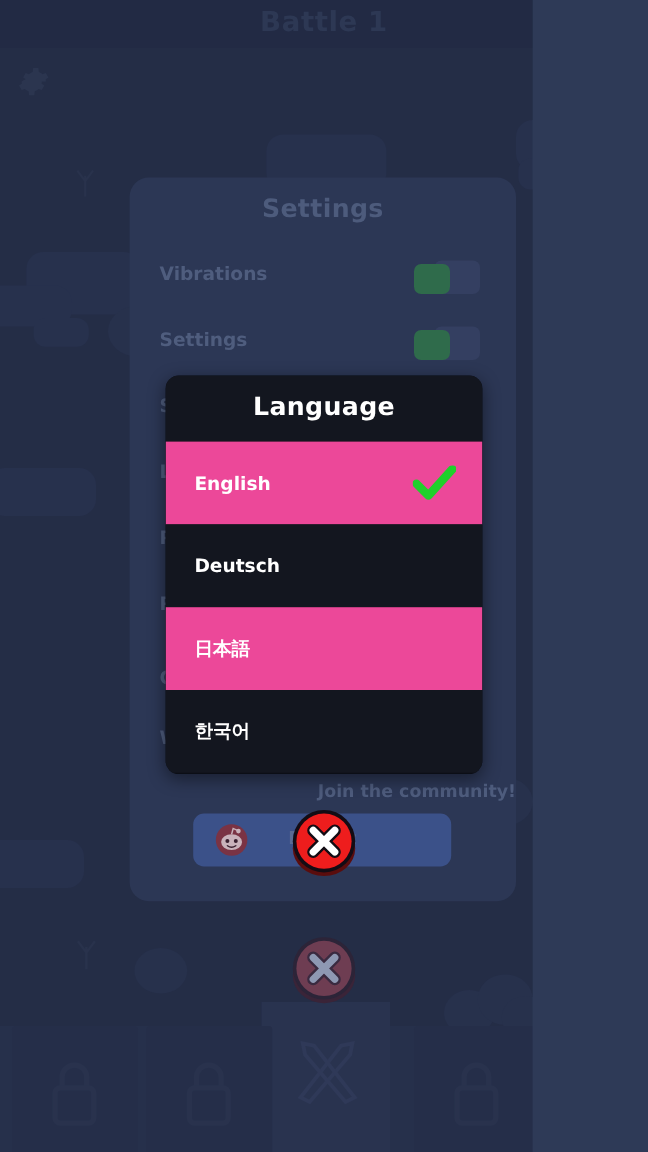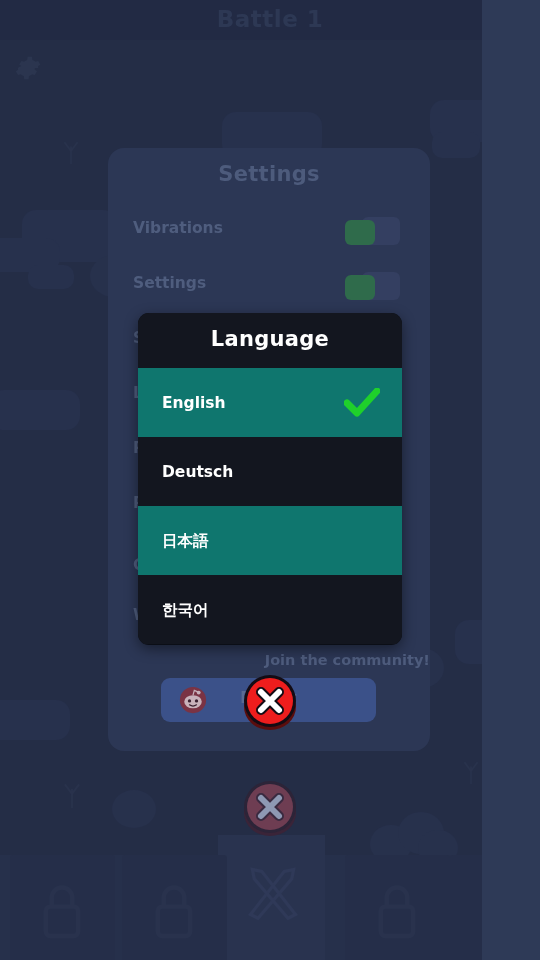--- a/index.html
+++ b/index.html
@@ -2,21 +2,21 @@
 <html><head>
 <meta charset="utf-8">
 <style>
   * { margin:0; padding:0; box-sizing:border-box; }
   html,body {
     width:540px; height:960px; overflow:hidden;
     background:#2e3a57;
     font-family:"DejaVu Sans", sans-serif;
     -webkit-font-smoothing:antialiased;
   }
-  #root { position:relative; width:482px; height:960px; overflow:hidden; }
+  #root { position:relative; width:444px; height:960px; overflow:hidden; }
 
   
   .scene { position:absolute; inset:0; background:#2e3a57; }
   .topbar {
     position:absolute; left:0; top:0; width:540px; height:40px;
     background:#2b3654;
   }
   .battle-title {
     position:absolute; left:0; top:6px; width:540px;
     text-align:center;
@@ -102,21 +102,21 @@
     position:absolute; left:0; top:0; width:264px; height:55px;
     background:#13161f;
   }
   .lang-header span {
     position:absolute; left:0; top:14px; width:264px; text-align:center;
     font-size:21px; font-weight:bold; color:#ffffff; letter-spacing:.3px;
   }
   .lang-row {
     position:absolute; left:0; width:264px; height:69px;
   }
-  .lang-row.odd  { background:#0f766e; }
+  .lang-row.odd  { background:#ec4899; }
   .lang-row.even { background:#13161f; }
   .lang-row .name {
     position:absolute; left:24px; top:50%; transform:translateY(-50%);
     font-size:15.5px; font-weight:bold; color:#ffffff; white-space:nowrap;
   }
   .lang-row .check {
     position:absolute; right:22px; top:50%; transform:translateY(-50%);
     width:36px; height:30px;
   }
 

